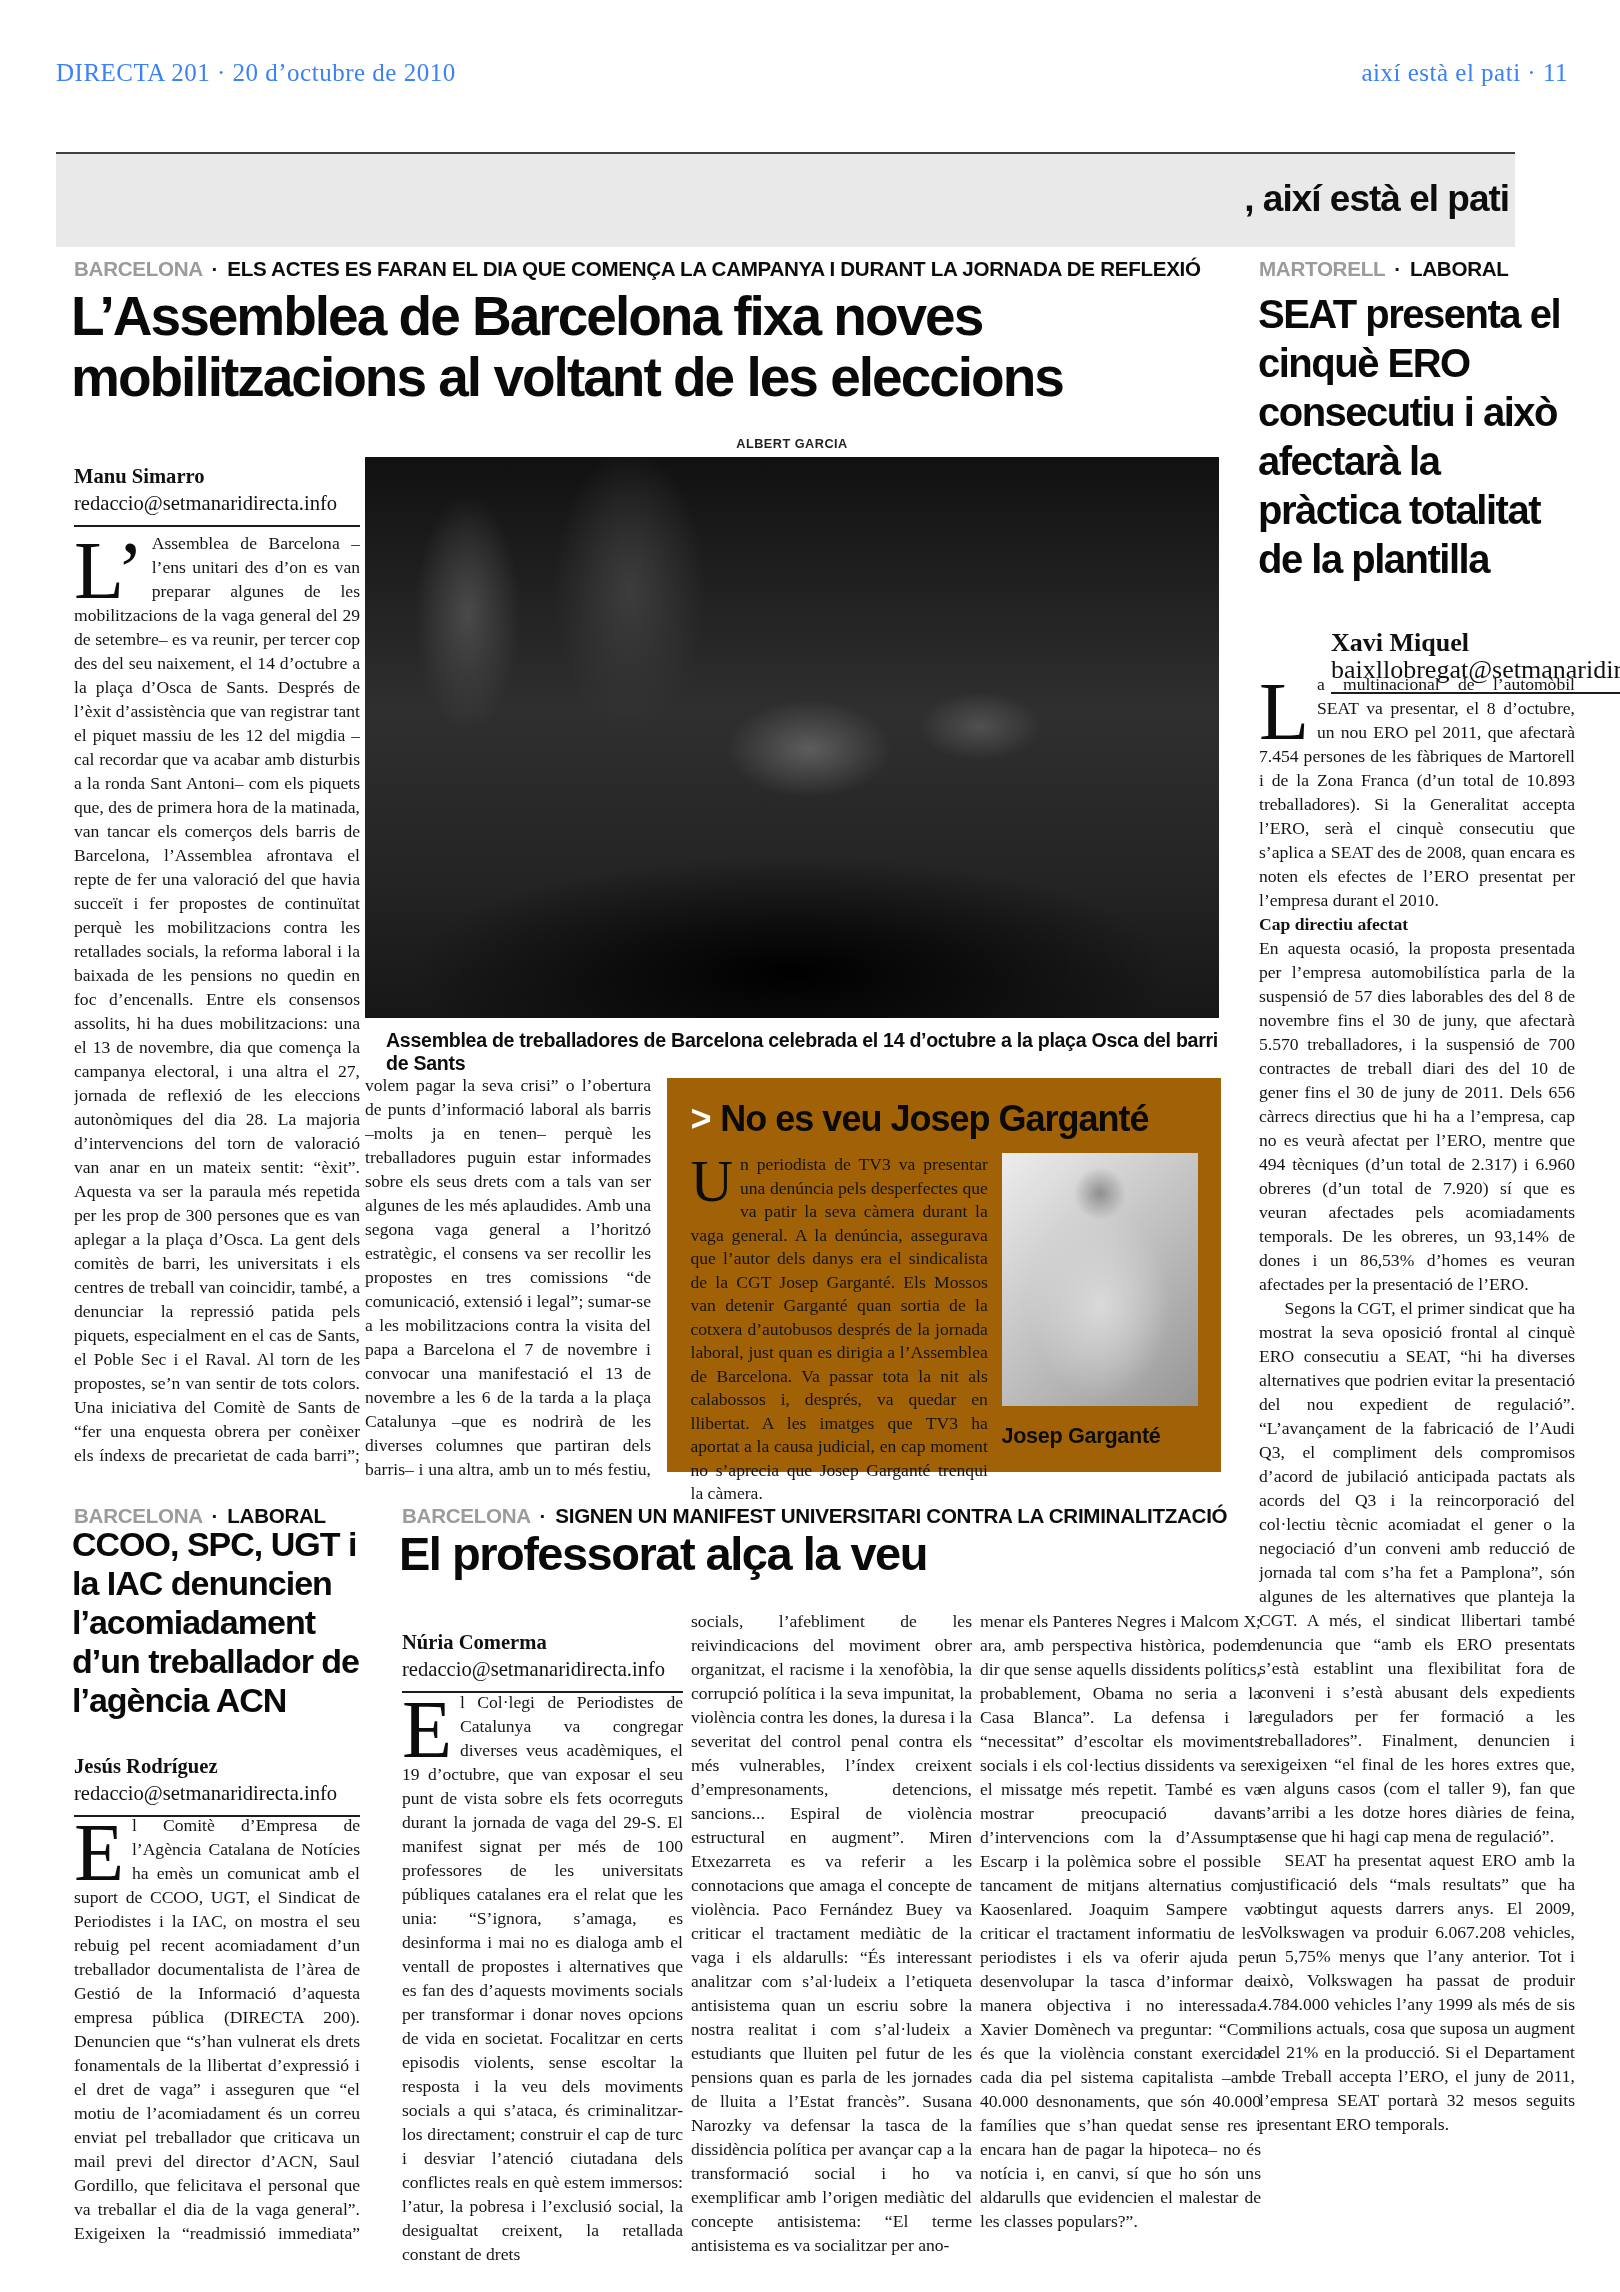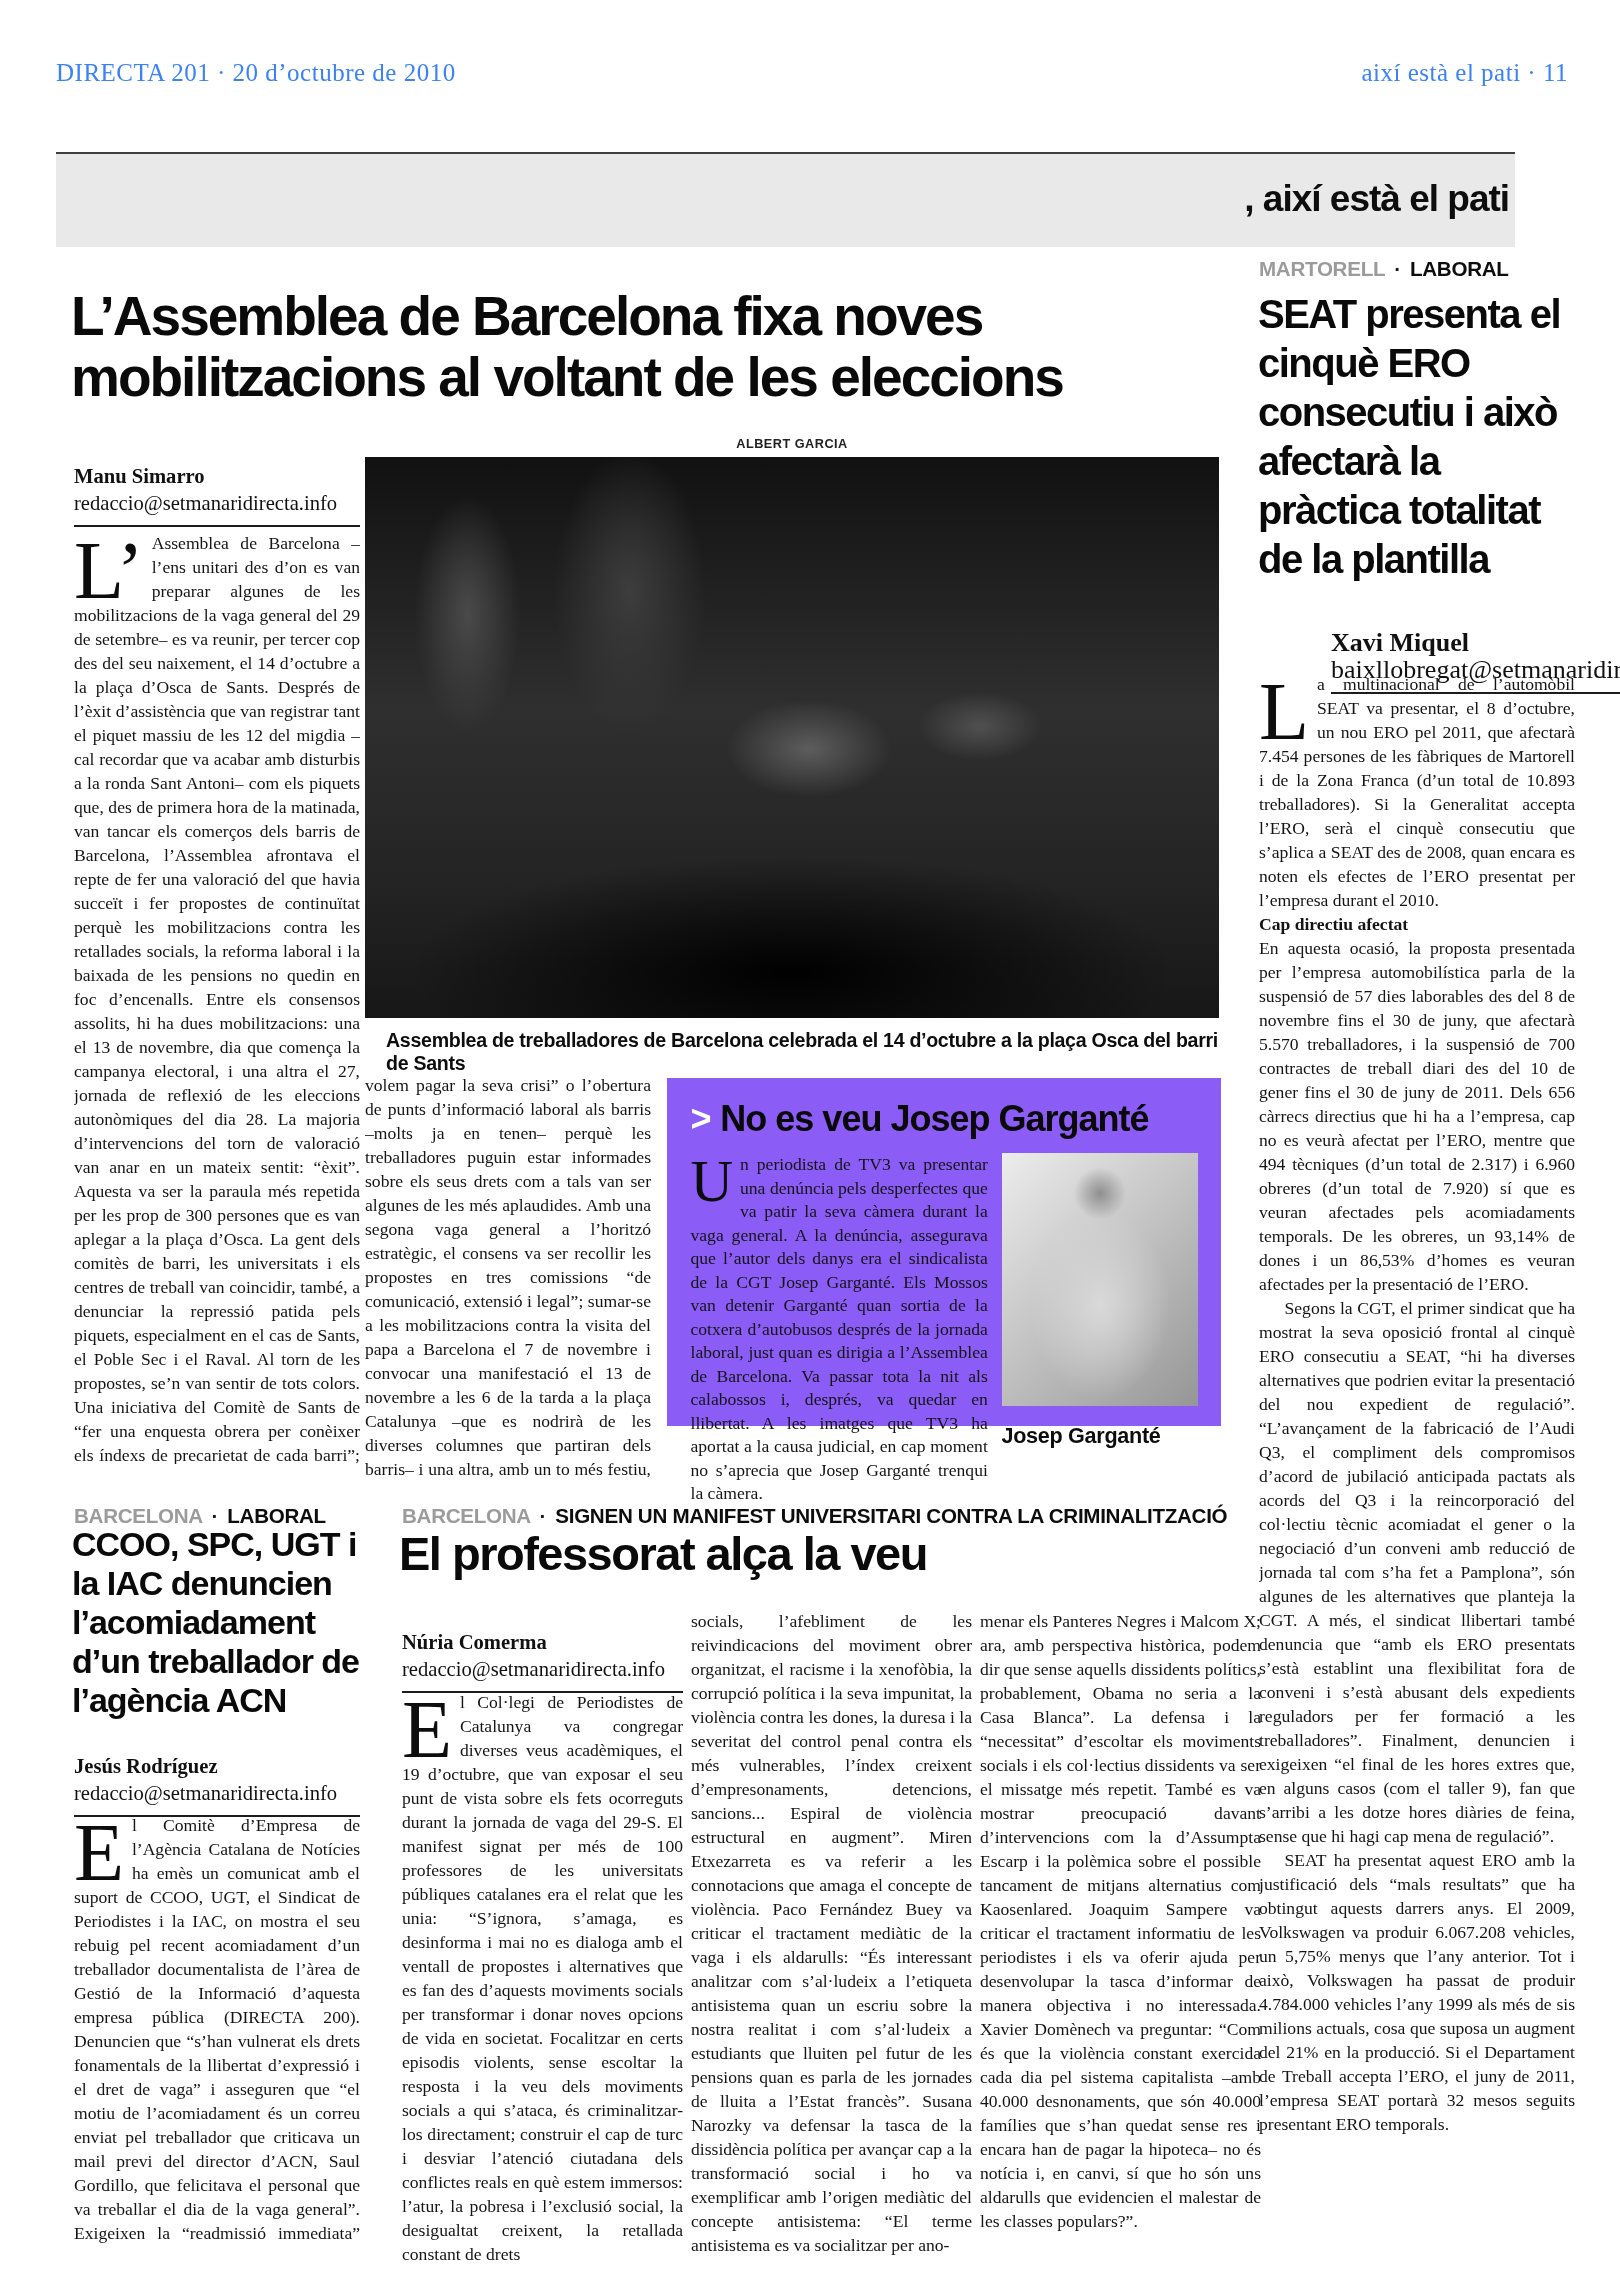--- a/index.html
+++ b/index.html
@@ -47,21 +47,21 @@
       radial-gradient(ellipse 88px 196px at 12% 28%, #4a4a4a 0%, rgba(0,0,0,0) 60%),
       radial-gradient(ellipse 127px 235px at 31% 24%, #3d3d3d 0%, rgba(0,0,0,0) 60%),
       radial-gradient(ellipse 118px 69px at 52% 52%, #5d5d5d 0%, rgba(0,0,0,0) 70%),
       radial-gradient(ellipse 88px 49px at 72% 48%, #505050 0%, rgba(0,0,0,0) 70%),
       radial-gradient(ellipse 510px 157px at 50% 92%, #000 0%, rgba(0,0,0,0) 75%),
       linear-gradient(180deg,#111 0%,#2f2f2f 45%,#242424 75%,#171717 100%);}
   .caption{position:absolute;left:386px;top:1029px;width:854px;
         font-family:"Liberation Sans",sans-serif;font-weight:700;font-size:19.6px;
         letter-spacing:-0.3px;color:#0d0d0d;}
   
-  .inset{position:absolute;left:667px;top:1078px;width:554px;height:348px;background:#8b5cf6;
+  .inset{position:absolute;left:667px;top:1078px;width:554px;height:394px;background:#a16207;
          box-sizing:border-box;padding:19.6px 23.5px;}
   .inset-title{font-family:"Liberation Sans",sans-serif;font-weight:700;font-size:36px;
          letter-spacing:-1px;color:#0a0a0a;margin-bottom:13.7px;}
   .inset-title .arrow{color:#fff;padding-right:9.8px;}
   .inset-flex{display:flex;gap:13.7px;}
   .inset-text{width:312px;font-size:17.6px;line-height:23.5px;text-align:justify;color:#141414;}
   .inset-photo{width:196px;height:253px;
     background:
       radial-gradient(circle 35px at 50% 16%, #8f8f8f 0%, rgba(0,0,0,0) 75%),
       radial-gradient(ellipse 88px 118px at 50% 60%, #d9d9d9 0%, rgba(0,0,0,0) 80%),
@@ -74,20 +74,25 @@
 
 <div id="page">
 
   <div class="folio folio-left">DIRECTA 201  ·  20 d’octubre de 2010</div>
   <div class="folio folio-right"><span>així està el pati · </span><b>11</b></div>
 
   <div class="band">
     <div class="band-title">, així està el pati</div>
   </div>
 
+  <div class="kicker" style="left:74px;top:257px;">
+    <span class="loc">BARCELONA</span>
+    <span class="sep">·</span>
+    <span class="txt">ELS ACTES ES FARAN EL DIA QUE COMENÇA LA CAMPANYA I DURANT LA JORNADA DE REFLEXIÓ</span>
+  </div>
   <div class="headline hl-main">L’Assemblea de Barcelona fixa noves mobilitzacions al voltant de les eleccions</div>
 
   <div class="byline" style="left:74px;top:443px;width:286px;">
     <div class="name">Manu Simarro</div>
     <div>redaccio@setmanaridirecta.info</div>
     <div class="rule"></div>
   </div>
 
   <div class="photo-credit">ALBERT GARCIA</div>
   <div class="photo-main"></div>

